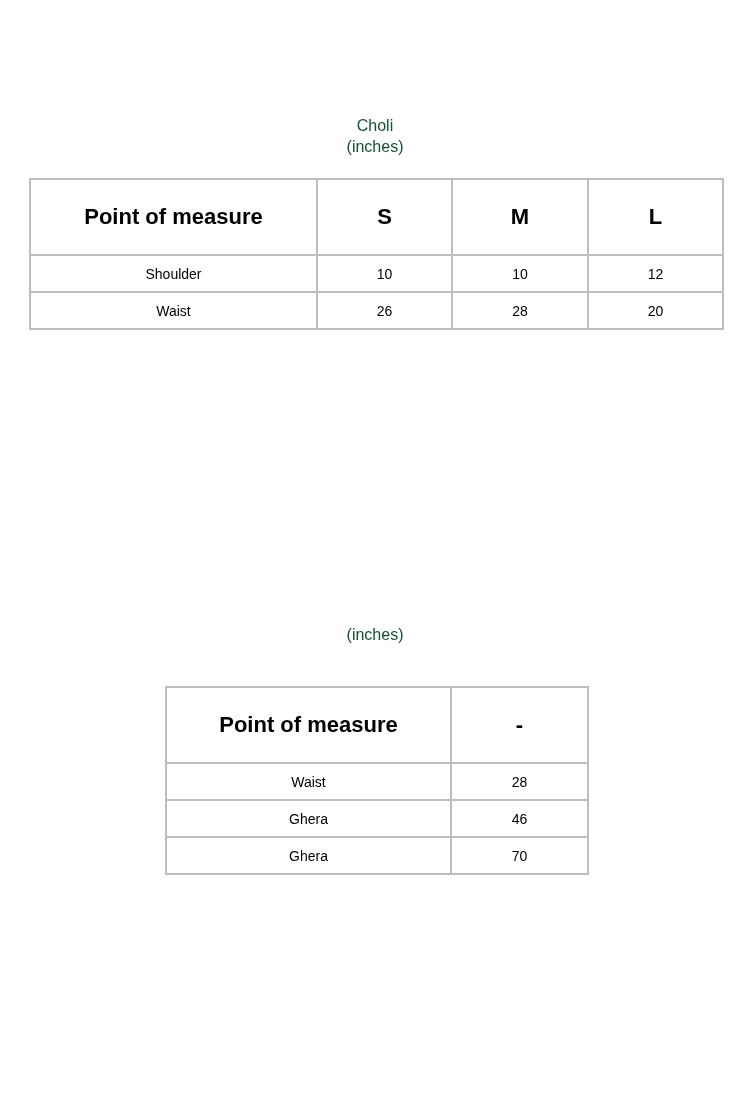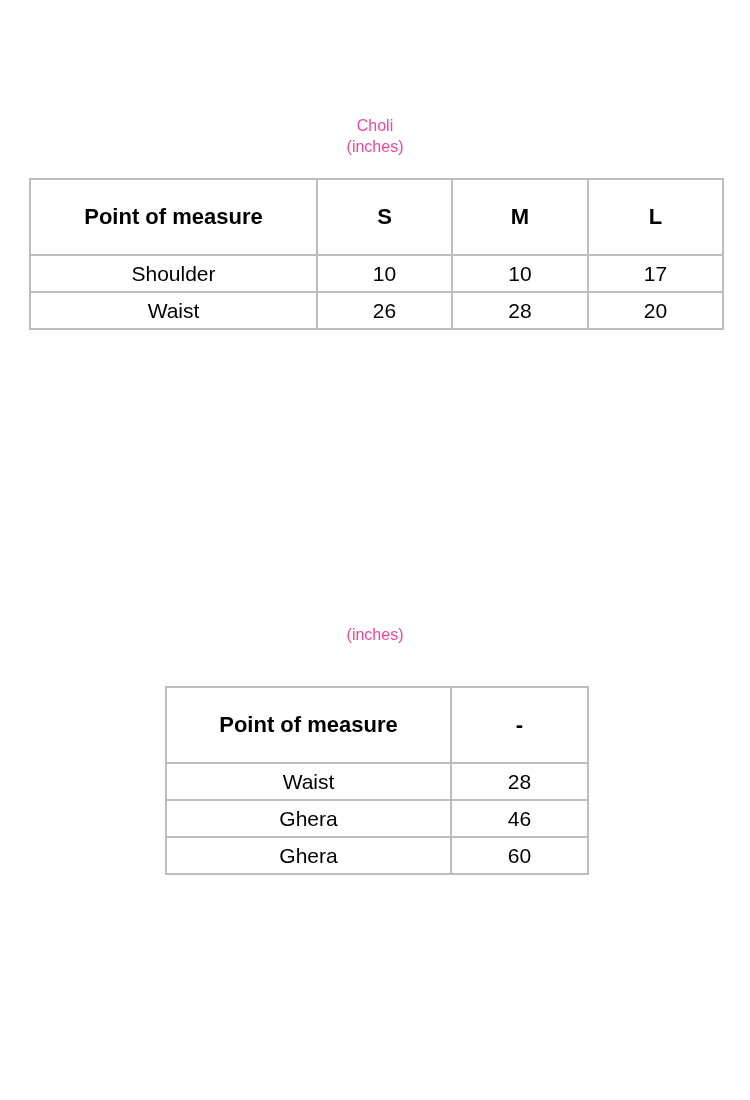--- a/index.html
+++ b/index.html
@@ -15,21 +15,21 @@
     color: #000000;
     overflow: hidden;
   }
   .title-block {
     position: absolute;
     left: 0;
     width: 750px;
     text-align: center;
     font-size: 16px;
     line-height: 21px;
-    color: #ec4899;
+    color: #14532d;
   }
   #title-choli  { top: 115px; }
   #title-lehnga { top: 624px; }
 
   table.size-table {
     position: absolute;
     border-collapse: collapse;
     table-layout: fixed;
   }
   #table-choli  { top: 178px; left: 29px;  width: 693px; }
@@ -41,21 +41,21 @@
     text-align: center;
     vertical-align: middle;
     padding: 0;
     overflow: hidden;
   }
   .size-table th {
     font-size: 22px;
     font-weight: bold;
   }
   .size-table td {
-    font-size: 21px;
+    font-size: 14px;
     font-weight: normal;
     text-align: center;
   }
   .size-table thead tr { height: 76px; }
   .size-table tbody tr { height: 37px; }
 </style>
 </head>
 <body>
 
 <div id="title-choli" class="title-block">
@@ -76,21 +76,21 @@
       <th>S</th>
       <th>M</th>
       <th>L</th>
     </tr>
   </thead>
   <tbody>
     <tr>
       <td>Shoulder</td>
       <td>10</td>
       <td>10</td>
-      <td>17</td>
+      <td>12</td>
     </tr>
     <tr>
       <td>Waist</td>
       <td>26</td>
       <td>28</td>
       <td>20</td>
     </tr>
   </tbody>
 </table>
 
@@ -113,16 +113,16 @@
     <tr>
       <td>Waist</td>
       <td>28</td>
     </tr>
     <tr>
       <td>Ghera</td>
       <td>46</td>
     </tr>
     <tr>
       <td>Ghera</td>
-      <td>60</td>
+      <td>70</td>
     </tr>
   </tbody>
 </table>
 
 </body></html>

